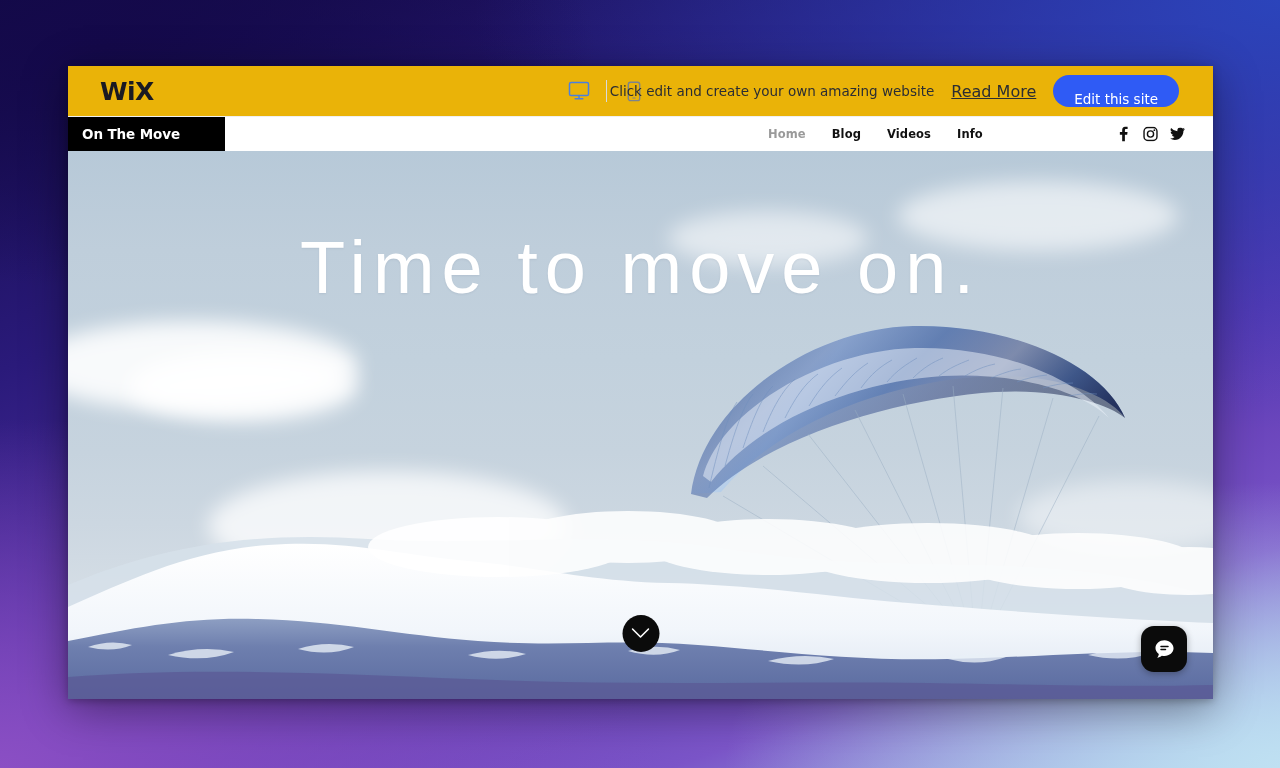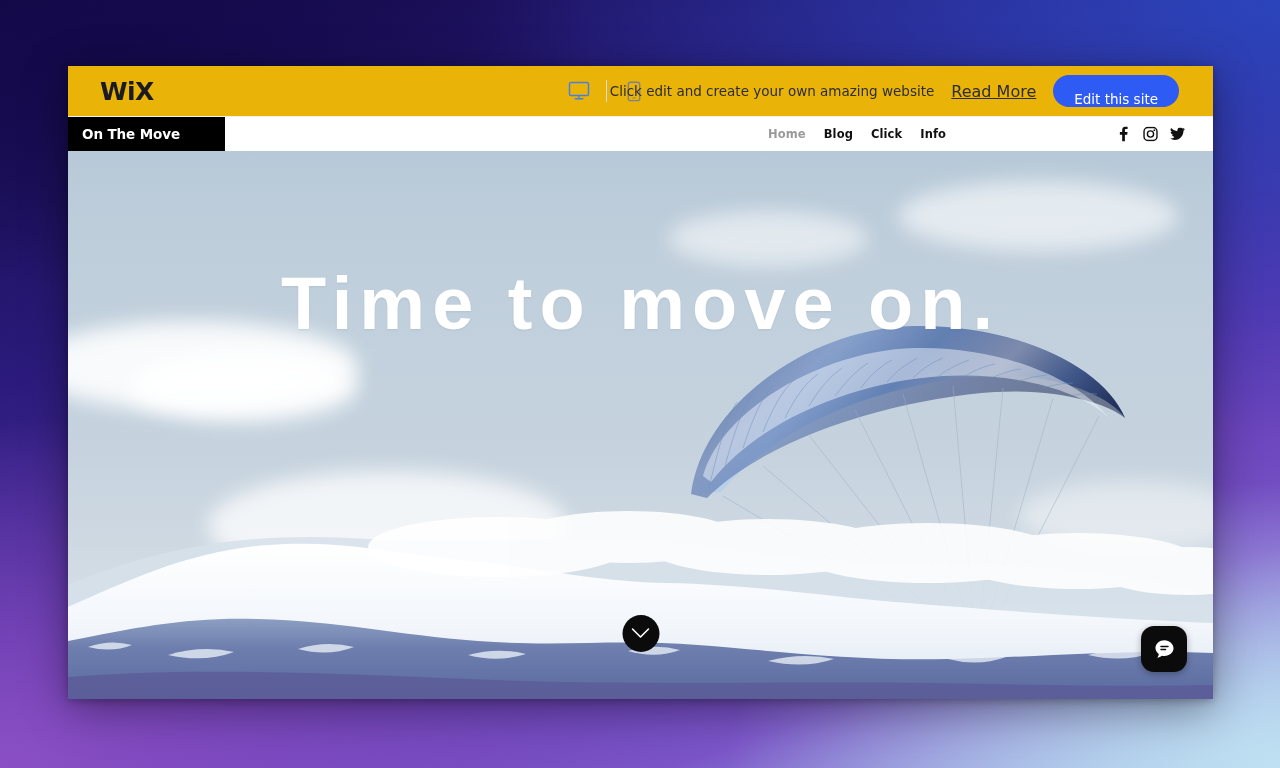--- a/index.html
+++ b/index.html
@@ -149,21 +149,21 @@
     font-family: "DejaVu Sans", sans-serif;
   }
 
   #site-nav {
     position: absolute;
     left: 700px;
     top: 50%;
     transform: translateY(-50%);
     display: flex;
     align-items: center;
-    gap: 18px;
+    gap: 26px;
   }
   .nav-item {
     font-size: 11.5px;
     font-weight: 700;
     color: #111111;
     cursor: pointer;
     font-family: "DejaVu Sans", sans-serif;
     letter-spacing: 0.1px;
   }
   .nav-item.active { color: #9a9a9a; }
@@ -215,24 +215,24 @@
   }
 
   #hero-content {
     position: absolute;
     left: 0; right: 0;
     top: 0;
     text-align: center;
   }
 
   #hero-title {
-    margin-top: 116px;
+    margin-top: 80px;
     color: #ffffff;
     font-size: 74px;
-    font-weight: 700;
+    font-weight: 400;
     letter-spacing: 7px;
     line-height: 1;
     font-family: "Liberation Sans", sans-serif;
     text-shadow: 0 1px 2px rgba(80,100,120,0.12);
   }
 
   #subscribe-form {
     margin: 62px auto 0;
     width: 362px;
   }
@@ -327,21 +327,21 @@
 
   <div id="site-header">
 
     <div id="site-title-block">
       <span id="site-title">On The Move</span>
     </div>
 
     <nav id="site-nav">
       <span class="nav-item active">Home</span>
       <span class="nav-item">Blog</span>
-      <span class="nav-item">Click</span>
+      <span class="nav-item">Videos</span>
       <span class="nav-item">Info</span>
     </nav>
 
     <div id="social-icons">
       <span class="social-icon">
         <svg width="9" height="15" viewBox="0 0 9 15" fill="#111">
           <path d="M5.9 15V8.2h2.3l.35-2.65H5.9V3.86c0-.77.21-1.29 1.31-1.29h1.4V.2C8.37.16 7.54.08 6.57.08 4.55.08 3.17 1.31 3.17 3.58v1.97H.86V8.2h2.31V15H5.9z"></path>
         </svg>
       </span>
       <span class="social-icon">

